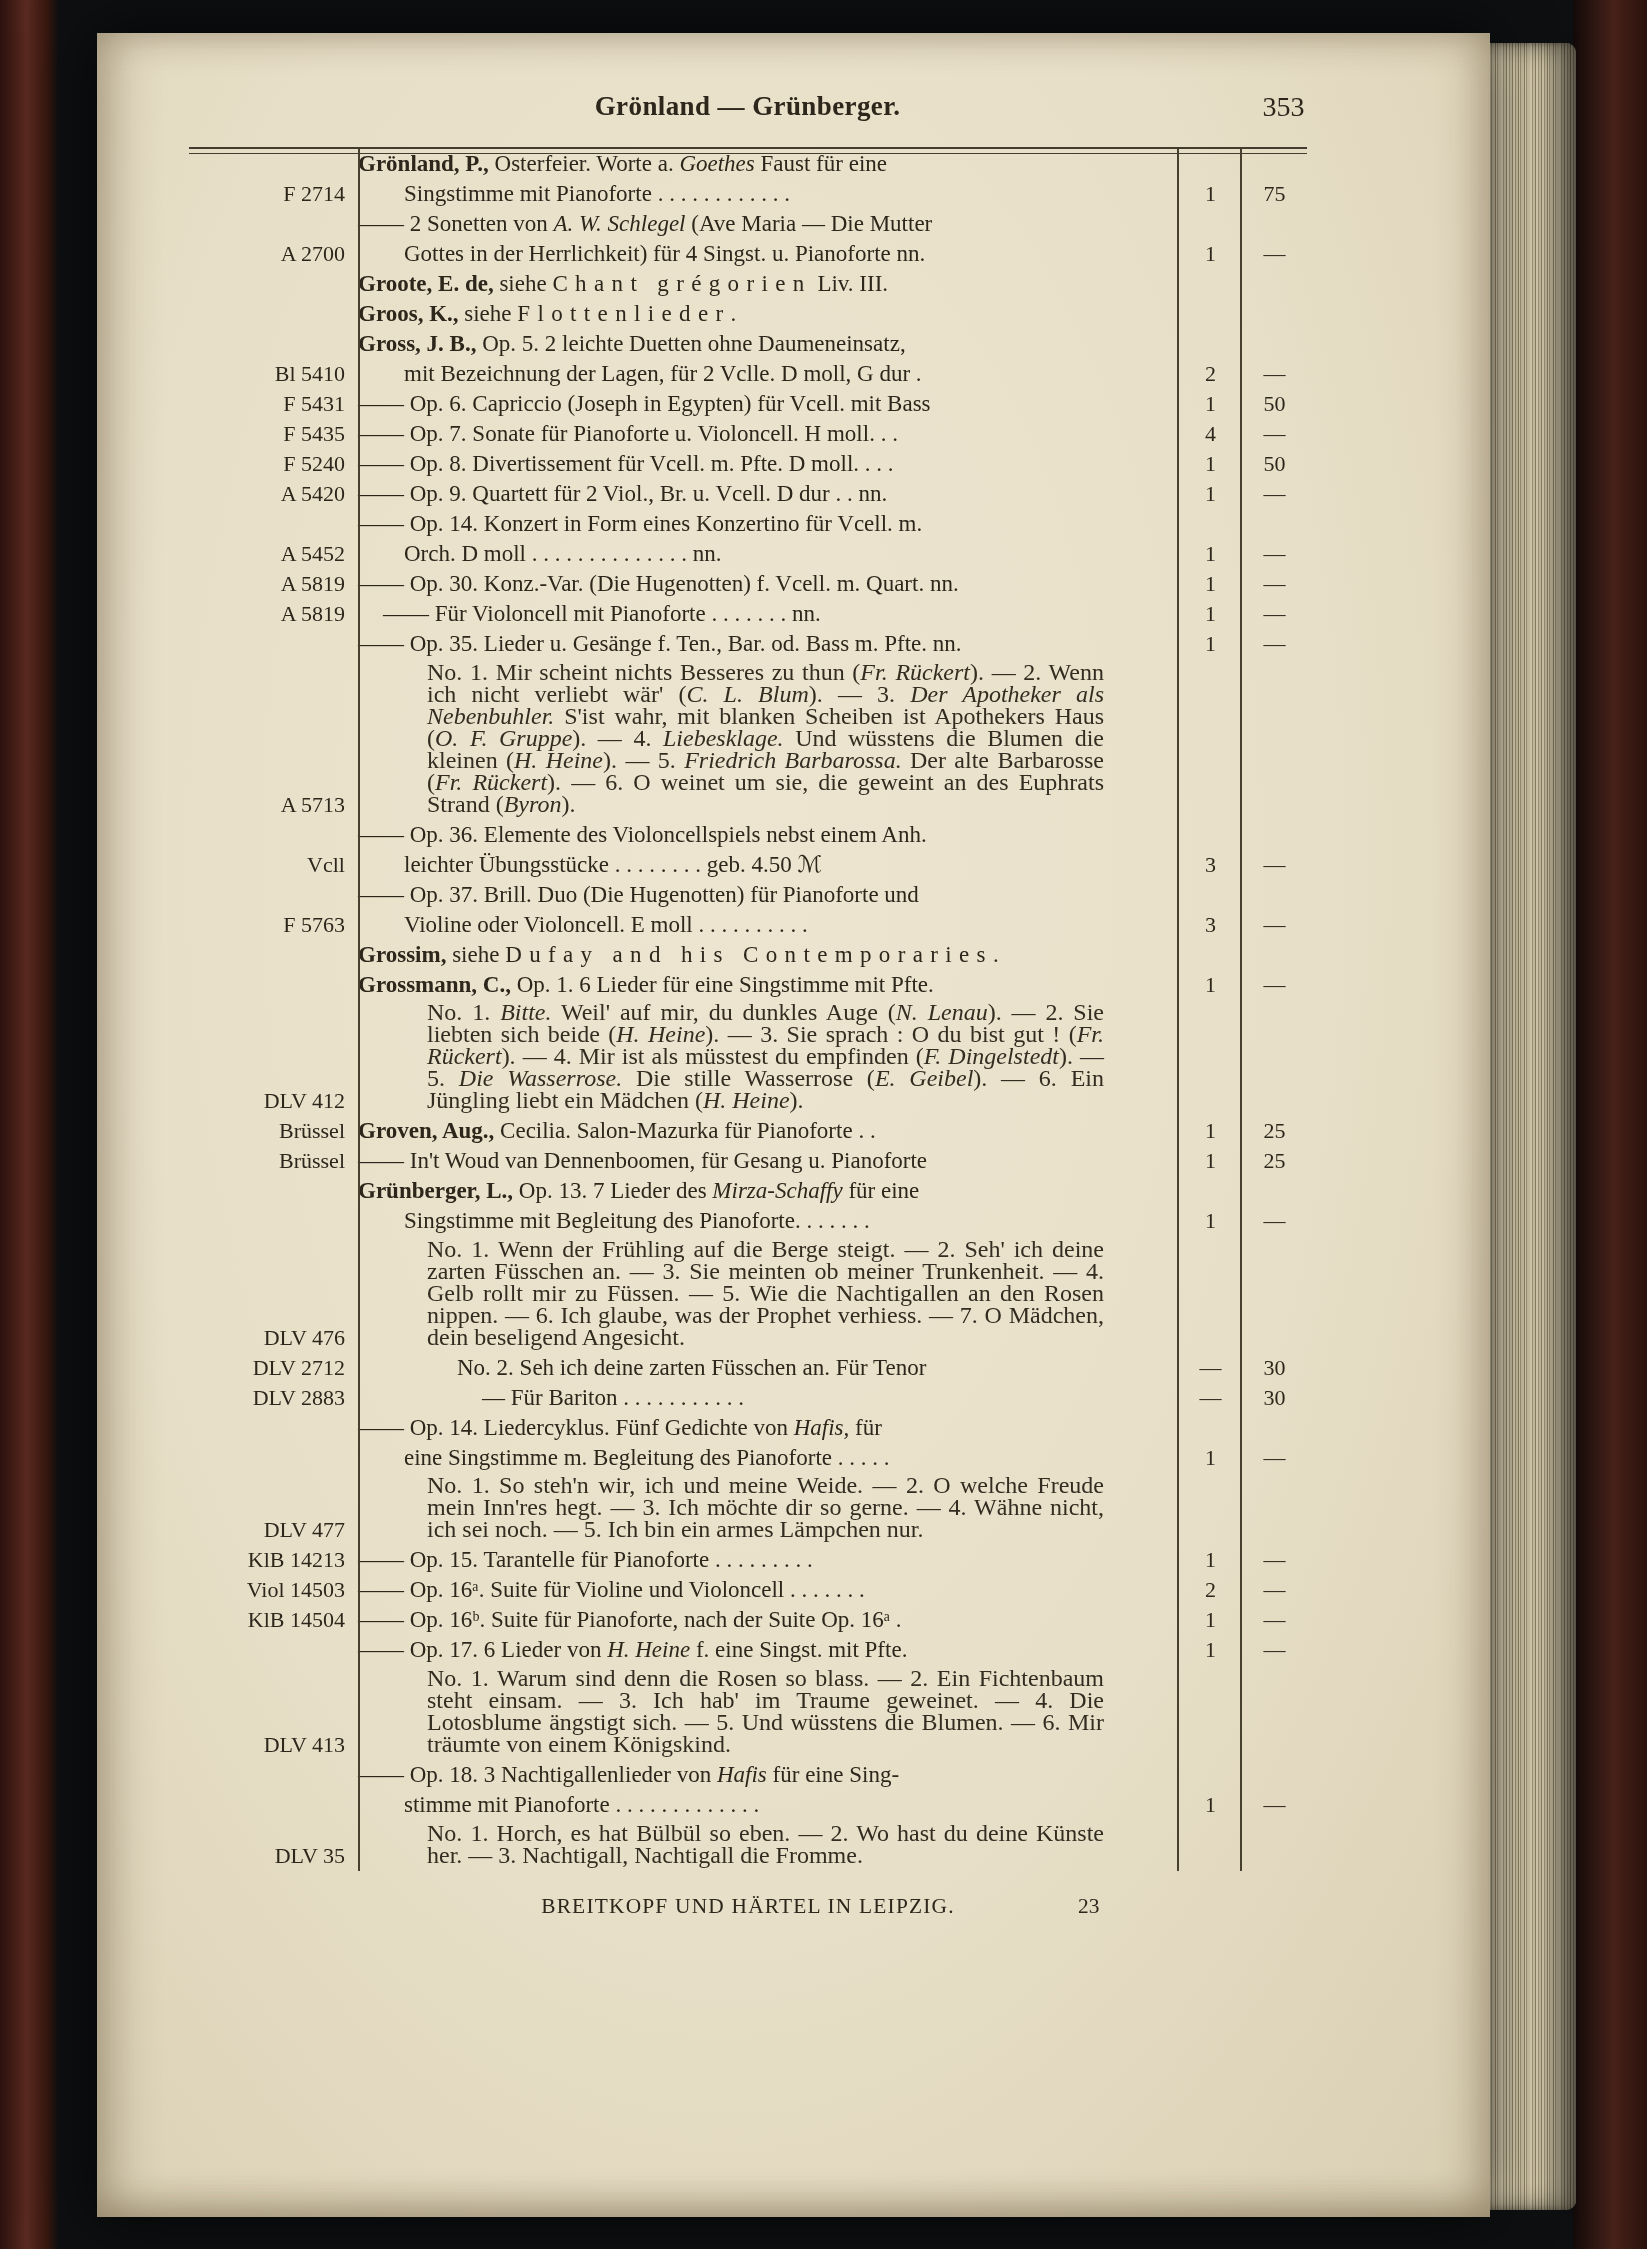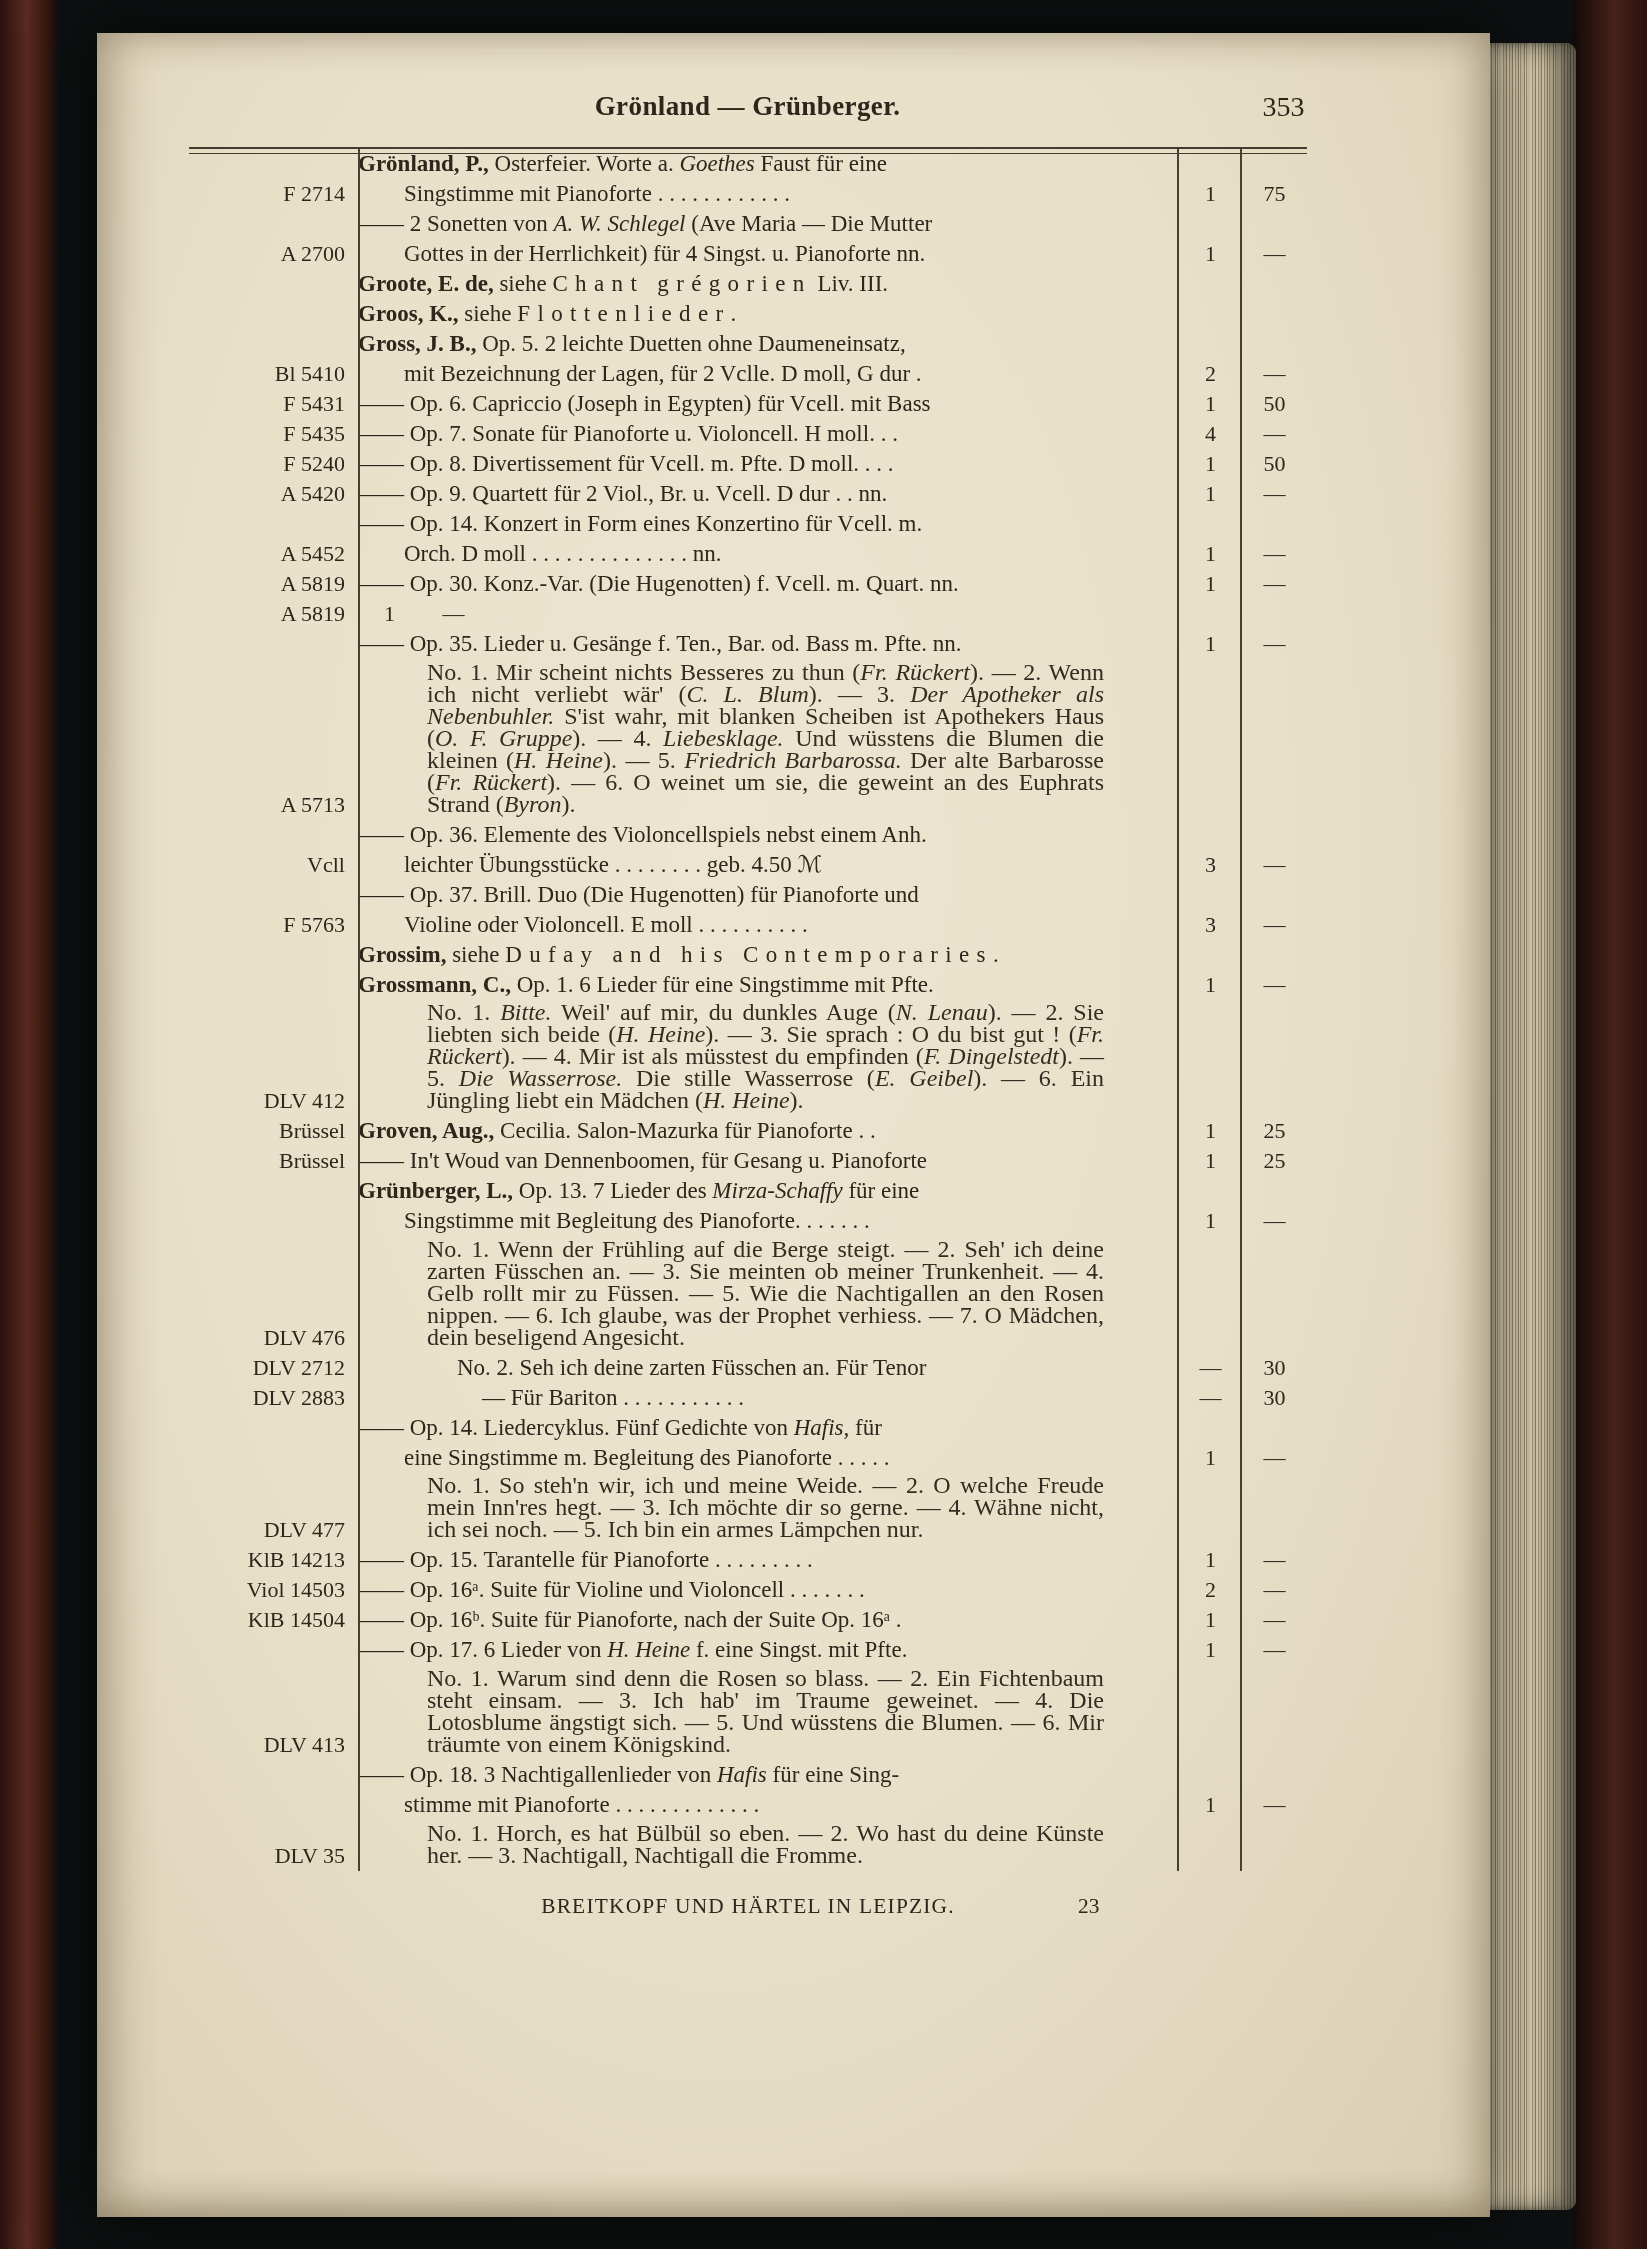--- a/index.html
+++ b/index.html
@@ -196,20 +196,21 @@
         <div class="c-m">1</div>
         <div class="c-pf">—</div>
       </div>
 
     </div>
   </div>
           <div class="entry">
     <div class="c-no">A 5819</div>
     <div class="c-body">
       <div class="body-row">
+        <div class="main-text" style="padding-left: 71px;">—— Für Violoncell mit Pianoforte   .   .   .   .   .   .   .  nn.</div>
         <div class="c-m">1</div>
         <div class="c-pf">—</div>
       </div>
 
     </div>
   </div>
           <div class="entry">
     <div class="c-no">A 5713</div>
     <div class="c-body">
       <div class="body-row">

